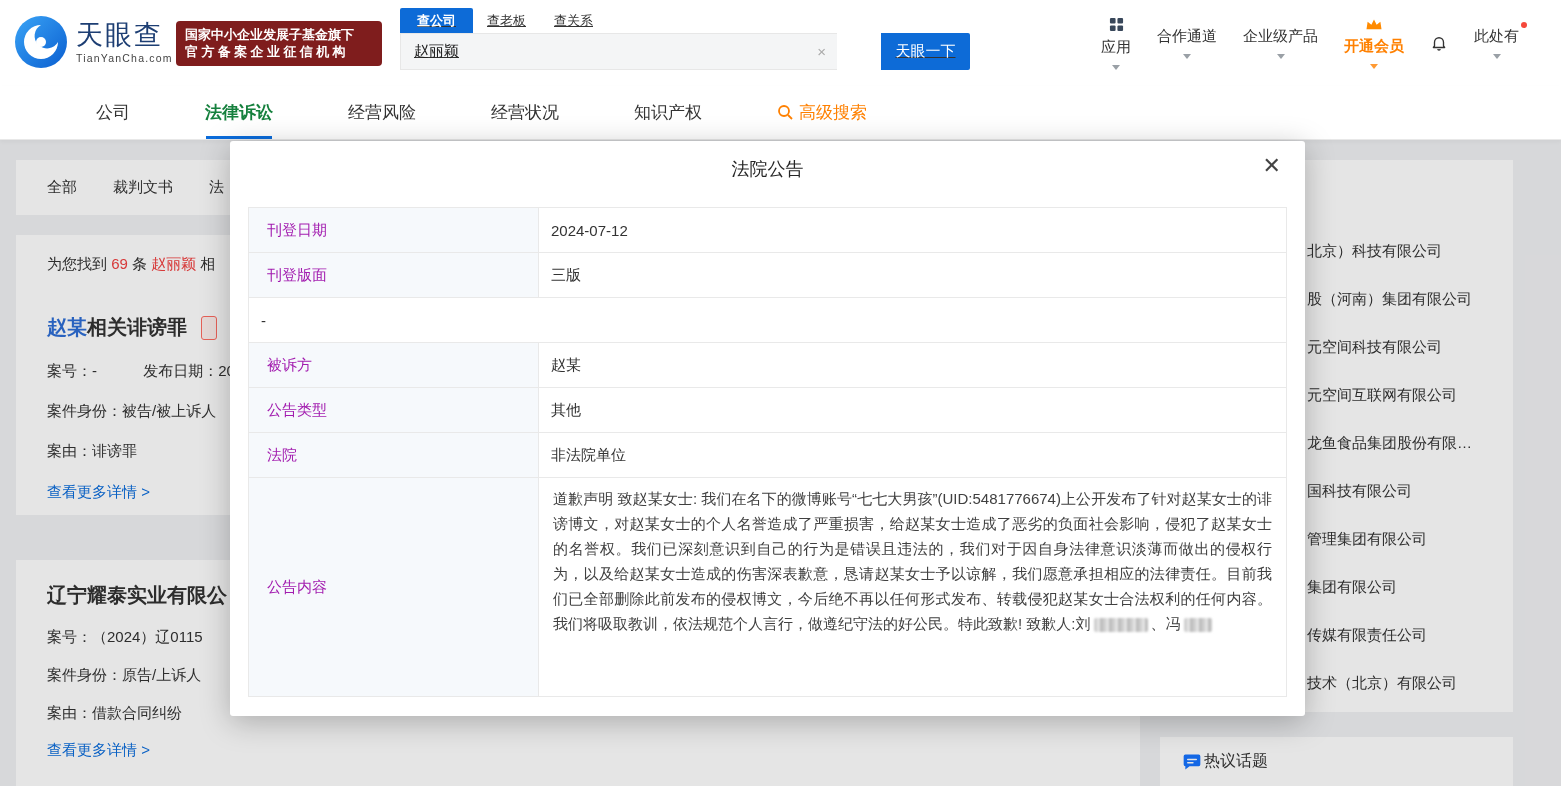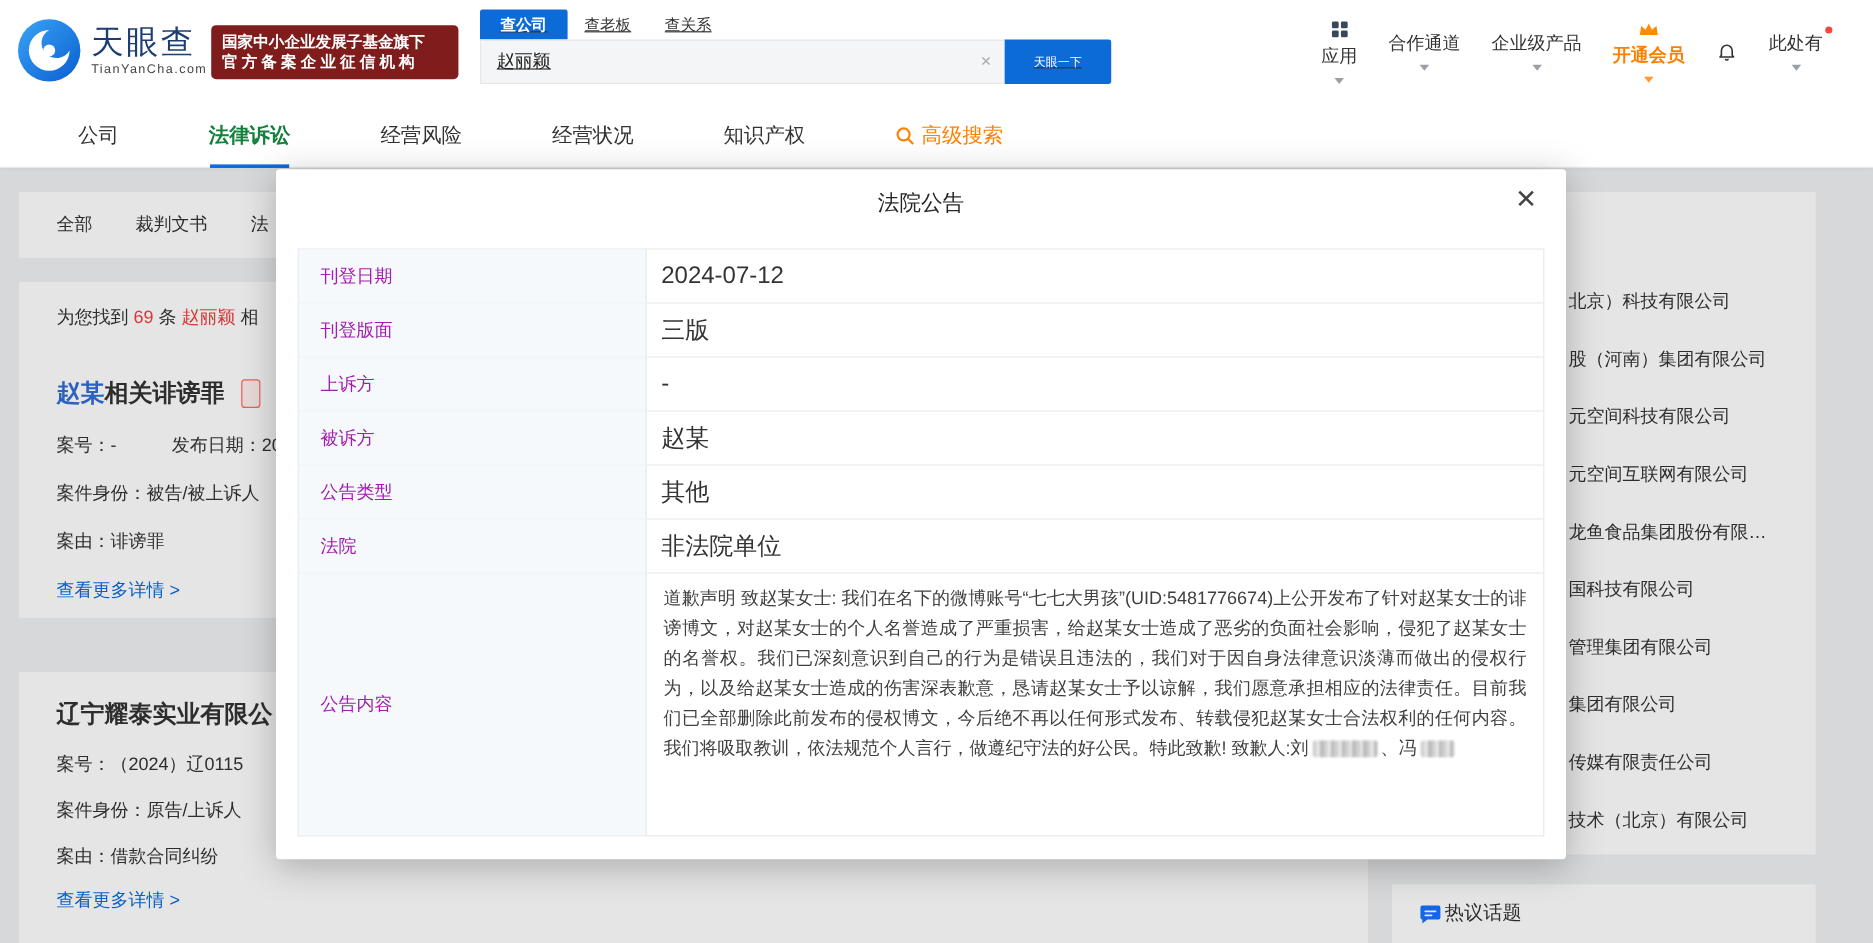--- a/index.html
+++ b/index.html
@@ -21,32 +21,32 @@
   .gov-badge .badge2 { letter-spacing:3.4px; }
 
   .search-area { position:absolute; left:400px; top:8px;text-decoration:underline; }
   .search-tabs { display:flex; align-items:center; height:25px; }
   .stab { font-size:13px; color:#333; padding:0 14px; height:25px; display:flex; align-items:center; }
   .stab.active { background:#0d6bd7; color:#fff; border-radius:2px 2px 0 0; padding:0 17px; font-weight:bold; }
   .search-row { display:flex; }
   .search-input { position:relative; width:437px; height:37px; background:#f4f5f6; border:1px solid #e7e7e7; border-right:none; display:flex; align-items:center; padding:0 30px 0 13px; }
   .sval { font-size:15px; color:#222; }
   .clear { position:absolute; right:11px; top:8px; font-size:15px; color:#aaa; line-height:20px; }
-  .search-btn { width:89px; height:37px; background:#0d6bd7; color:#fff; border:none; font-size:10px; border-radius:0 2px 2px 0; font-family:inherit; }
+  .search-btn { width:89px; height:37px; background:#0d6bd7; color:#fff; border:none; font-size:15px; border-radius:0 2px 2px 0; font-family:inherit;margin-left:44px; }
 
   .header-menu { position:absolute; right:42px; top:0; height:86px; display:flex; align-items:center; gap:26px; }
   .hm-item { display:flex; align-items:center; gap:6px; font-size:15px; color:#333; position:relative;flex-direction:column; }
   .caret { width:0; height:0; border-left:4px solid transparent; border-right:4px solid transparent; border-top:5px solid #9aa0a6; margin-top:2px; }
   .hm-item.vip span { color:#ff8000; font-weight:bold; }
   .hm-item.vip .caret { border-top-color:#ff9a33; }
   .acct-label { position:relative; }
   .reddot { position:absolute; top:-5px; right:-8px; width:6px; height:6px; border-radius:50%; background:#f5483b; }
 
   
-  .navbar { position:absolute; left:0; top:86px; width:1561px; height:54px; background:#fff; border-bottom:1px solid #e8e8e8; box-shadow:0 2px 4px rgba(0,0,0,0.04); display:flex; align-items:center; padding-left:65px; gap:75px; z-index:60; }
+  .navbar { position:absolute; left:0; top:86px; width:1561px; height:54px; background:#fff; border-bottom:1px solid #e8e8e8; box-shadow:0 2px 4px rgba(0,0,0,0.04); display:flex; align-items:flex-end; padding-left:96px; gap:75px; z-index:60; }
   .nav-item { height:54px; display:flex; align-items:center; gap:6px; font-size:17px; color:#333; position:relative; }
   .nav-item.active { color:#15803d; font-weight:bold; }
   .nav-item.active::after { content:""; position:absolute; bottom:0; left:50%; transform:translateX(-50%); width:66px; height:3px; background:#0b6cdb; }
   .nav-item.adv { color:#ff8000; }
 
   
   .page { position:absolute; left:0; top:140px; width:1561px; height:646px; background:#f0f1f3; z-index:1; }
   .tabsbox { position:absolute; left:16px; top:20px; width:1124px; height:55px; background:#fff; display:flex; align-items:center; gap:36px; padding-left:31px; }
   .ftab { font-size:15px; color:#333; }
 
@@ -75,21 +75,21 @@
 
   
   .modal { position:absolute; left:230px; top:141px; width:1075px; height:575px; background:#fff; border-radius:3px; box-shadow:0 6px 30px rgba(0,0,0,0.25); z-index:100; }
   .modal-title { text-align:center; font-size:18px; color:#262626; padding-top:16px; font-weight:500; }
   .modal-close { position:absolute; right:24px; top:11px; font-size:22px; color:#444; font-weight:300; line-height:28px; }
   .mtable { position:absolute; left:18px; right:18px; top:66px; border:1px solid #e9e9e9; }
   .trow { display:flex; border-bottom:1px solid #e9e9e9; height:45px; }
   .trow:last-child { border-bottom:none; }
   .trow.long { height:218px; }
   .tlabel { width:290px; background:#f6f9fc; display:flex; align-items:center; padding-left:18px; font-size:15px; color:#a21caf; border-right:1px solid #e9e9e9; flex-shrink:0; }
-  .tvalue { flex:1; display:flex; align-items:center; padding:0 12px; font-size:20px; color:#333; }
+  .tvalue { flex:1; display:flex; align-items:center; padding:0 12px; font-size:15px; color:#333; }
   .tvalue.longtext { display:block; padding:8px 14px; line-height:25px; font-size:15px; color:#404040; text-align:justify; }
   .blur { display:inline-block; width:54px; height:14px; vertical-align:middle; margin:0 3px; background:repeating-linear-gradient(90deg,#cfcfcf 0 3px,#e4e4e4 3px 6px,#bdbdbd 6px 9px); filter:blur(0.8px); border-radius:2px; }
   .blur.small { width:28px; }
 </style>
 </head>
 <body>
 
 <header class="header" data-interactable="false">
   <div class="logo" data-interactable="true">
     <svg width="54" height="54" viewBox="0 0 54 54" data-interactable="false">
@@ -265,21 +265,20 @@
   <div class="mtable" data-interactable="false">
     <div class="trow" data-interactable="false">
       <div class="tlabel" data-interactable="false">刊登日期</div>
       <div class="tvalue" data-interactable="false">2024-07-12</div>
     </div>
     <div class="trow" data-interactable="false">
       <div class="tlabel" data-interactable="false">刊登版面</div>
       <div class="tvalue" data-interactable="false">三版</div>
     </div>
     <div class="trow" data-interactable="false">
-      <div class="tlabel" data-interactable="false">上诉方</div>
       <div class="tvalue" data-interactable="false">-</div>
     </div>
     <div class="trow" data-interactable="false">
       <div class="tlabel" data-interactable="false">被诉方</div>
       <div class="tvalue" data-interactable="false">赵某</div>
     </div>
     <div class="trow" data-interactable="false">
       <div class="tlabel" data-interactable="false">公告类型</div>
       <div class="tvalue" data-interactable="false">其他</div>
     </div>

